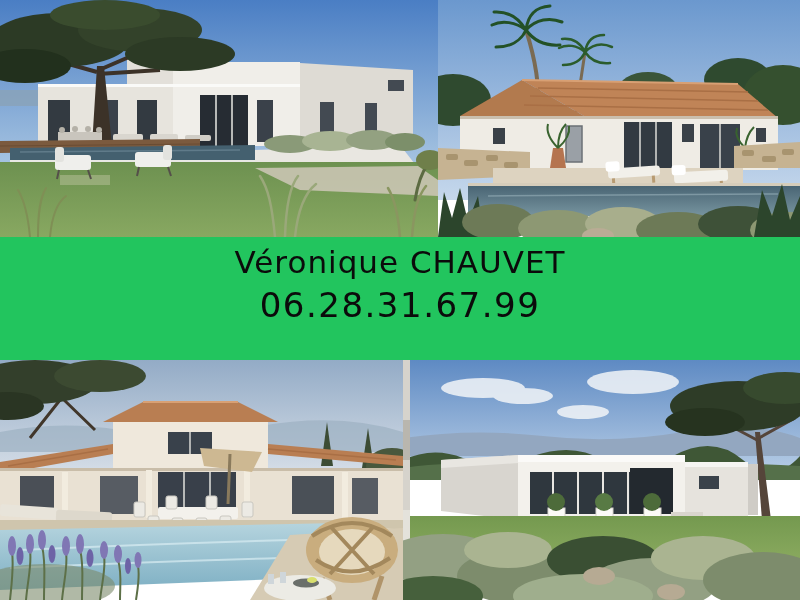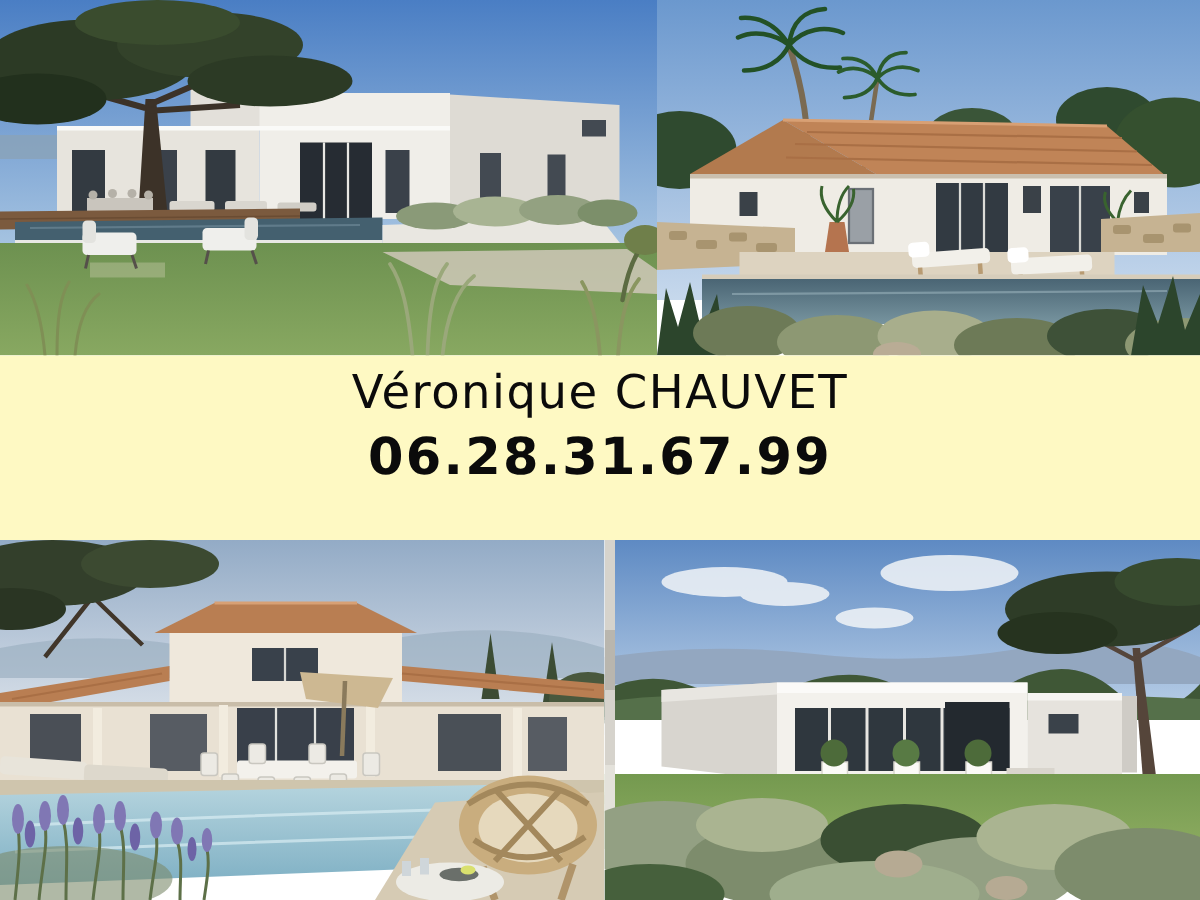--- a/index.html
+++ b/index.html
@@ -2,27 +2,27 @@
 <html><head>
 <meta charset="utf-8">
 <style>
   html,body{margin:0;padding:0;background:#ffffff;}
   .page{position:relative;width:800px;height:600px;overflow:hidden;background:#ffffff;
         font-family:"DejaVu Sans",sans-serif;}
   .tile{position:absolute;overflow:hidden;line-height:0;}
   .tile svg{display:block;}
   #tile-top-left{left:0;top:0;width:438px;height:237px;}
   #tile-top-right{left:438px;top:0;width:362px;height:237px;}
-  #band{position:absolute;left:0;top:237px;width:800px;height:123px;background:#fef9c3;
+  #band{position:absolute;left:0;top:237px;width:800px;height:123px;background:#22c55e;
         display:flex;flex-direction:column;align-items:center;justify-content:flex-start;
         padding-top:5px;box-sizing:border-box;}
   #tile-bottom-left{left:0;top:360px;width:403px;height:240px;}
   #tile-bottom-right{left:403px;top:360px;width:397px;height:240px;}
   .agent-name{font-size:31px;line-height:41px;color:#0b0b0b;letter-spacing:1px;font-weight:500;}
-  .phone{font-size:34px;line-height:44px;color:#0b0b0b;letter-spacing:1.5px;font-weight:700;}
+  .phone{font-size:34px;line-height:44px;color:#0b0b0b;letter-spacing:1.5px;font-weight:400;}
   .tagline{font-size:17px;line-height:26px;color:#0b0b0b;font-style:italic;letter-spacing:0.2px;
            margin-top:4px;white-space:nowrap;}
 </style>
 </head>
 <body>
 
 <div class="page">
 
   <div class="tile" id="tile-top-left" role="img" aria-label="Modern white flat-roof villa with infinity pool, wooden deck, large pine tree and lawn armchairs">
     <svg width="438" height="237" viewBox="0 0 438 237">

